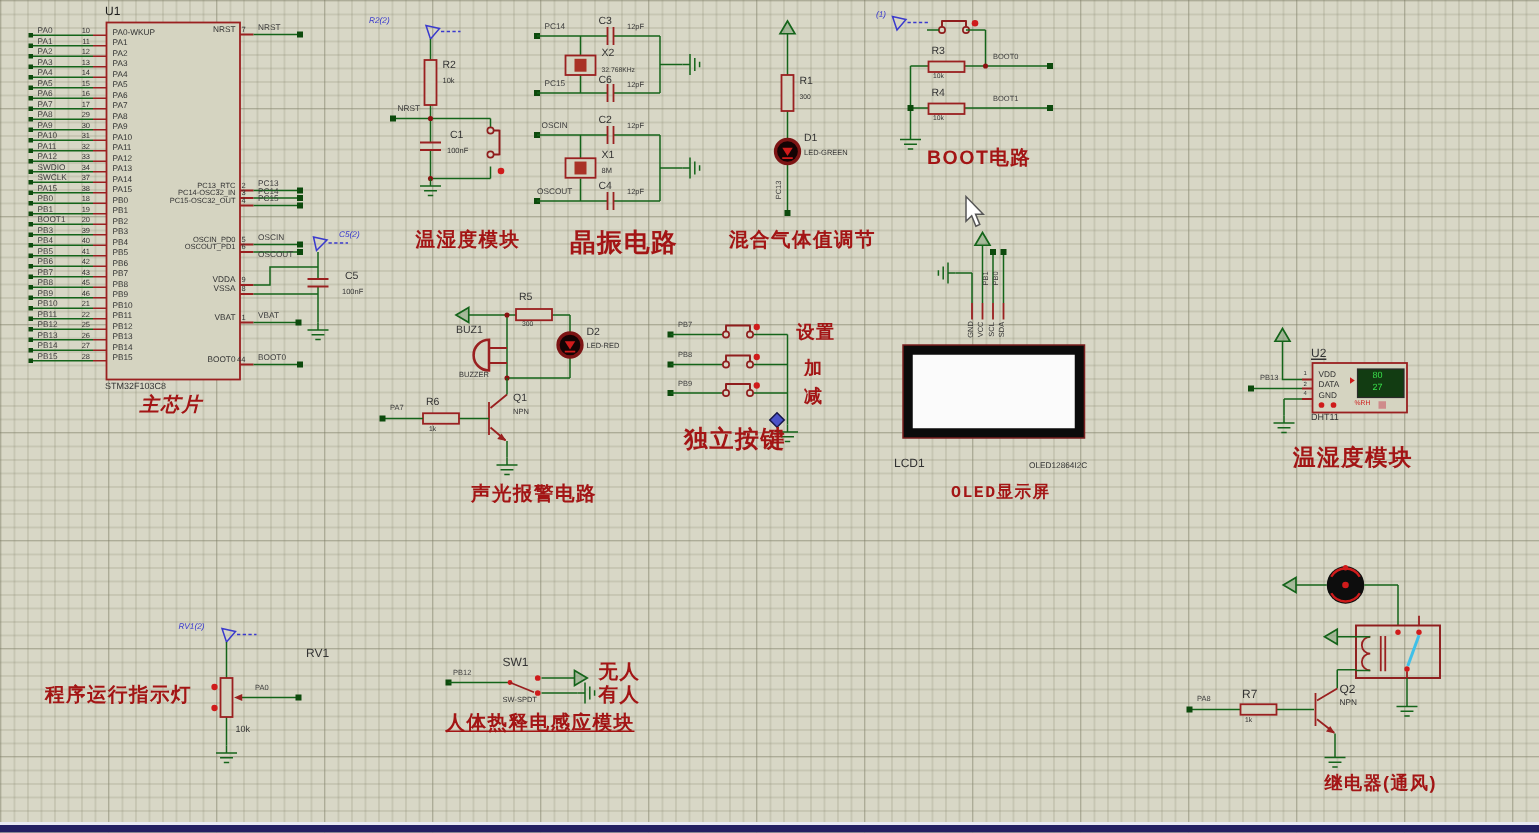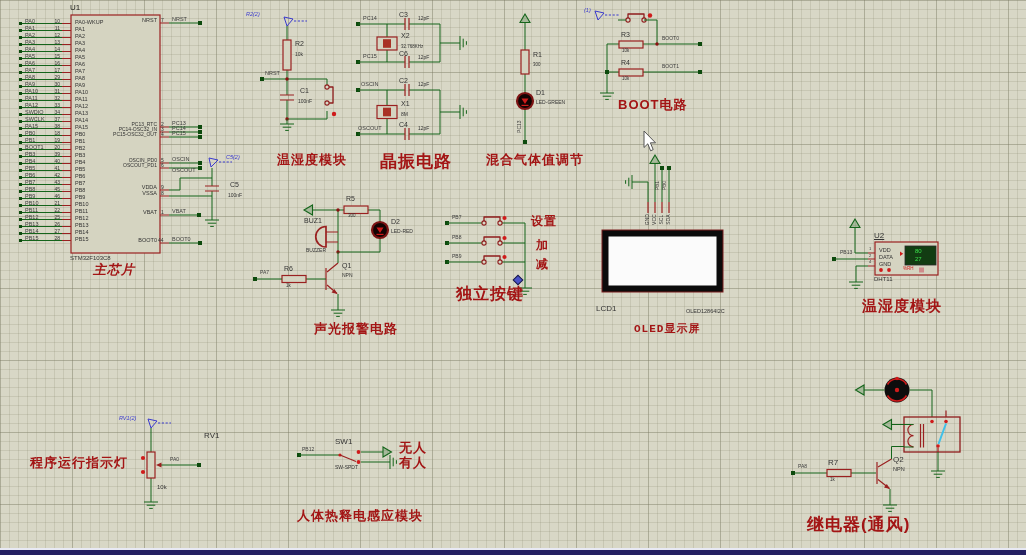--- a/index.html
+++ b/index.html
@@ -683,24 +683,24 @@
 <div class="t" style="left:159px;top:432px;font-size:8px;margin-left:45px;">RV1</div>
 <div class="t gray" style="left:170px;top:457px;font-size:5px;">PA0</div>
 <div class="t" style="left:157px;top:484px;font-size:6px;">10k</div>
 <div class="t cn" style="left:30px;top:456px;font-size:13px;">程序运行指示灯</div>
 
 <div class="t" style="left:335px;top:438px;font-size:8px;">SW1</div>
 <div class="t gray" style="left:302px;top:447px;font-size:5px;">PB12</div>
 <div class="t" style="left:335px;top:465px;font-size:5px;">SW-SPDT</div>
 <div class="t cn" style="left:399px;top:441px;font-size:13px;">无人</div>
 <div class="t cn" style="left:399px;top:456px;font-size:13px;">有人</div>
-<div class="t cn" style="left:297px;top:509px;font-size:13px;">人体热释电感应模块</div>
+<div class="t cn" style="left:297px;top:475px;font-size:13px;text-decoration:underline;">人体热释电感应模块</div>
 
 <div class="t" style="left:828px;top:459px;font-size:8px;">R7</div>
 <div class="t" style="left:830px;top:478px;font-size:4.5px;">1k</div>
 <div class="t gray" style="left:798px;top:464px;font-size:5px;">PA8</div>
 <div class="t" style="left:893px;top:456px;font-size:8px;">Q2</div>
 <div class="t" style="left:893px;top:467px;font-size:5.5px;">NPN</div>
-<div class="t cn" style="left:807px;top:516px;font-size:17px;">继电器(通风)</div>
+<div class="t cn" style="left:883px;top:516px;font-size:12px;">继电器(通风)</div>
 
 <div id="bottombar"></div>
 </div>
 </div>
 
 </body></html>

